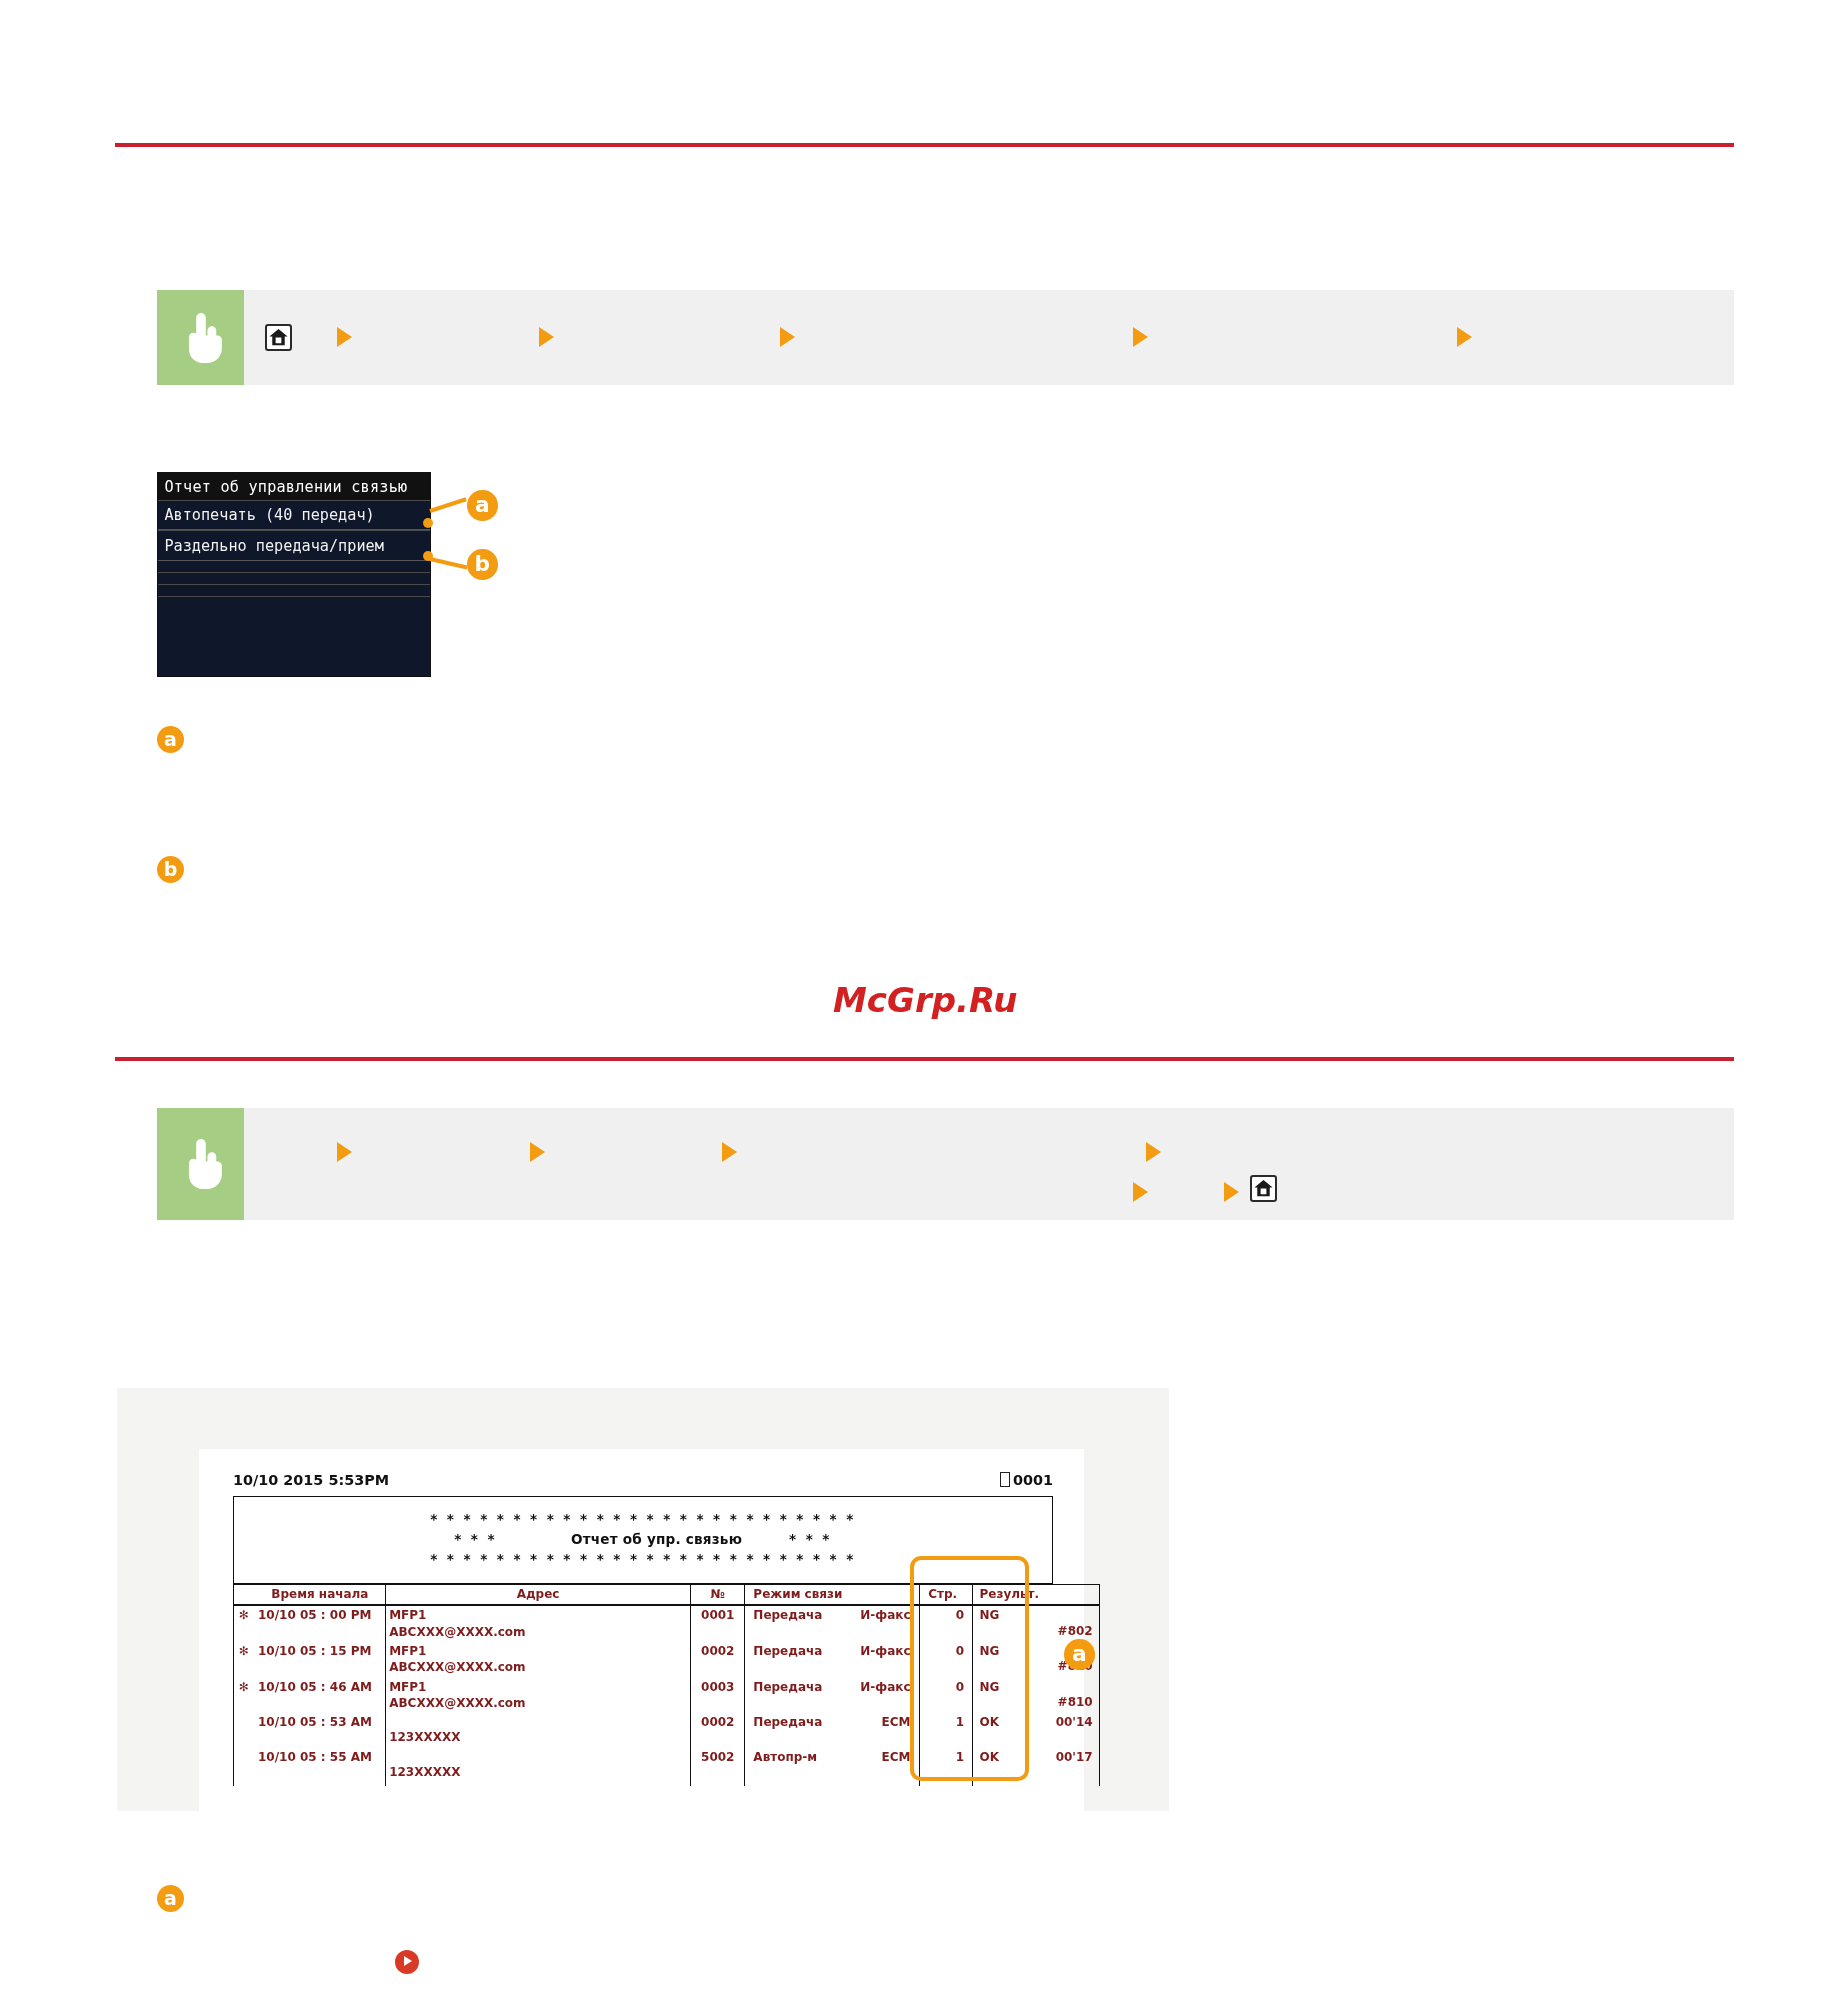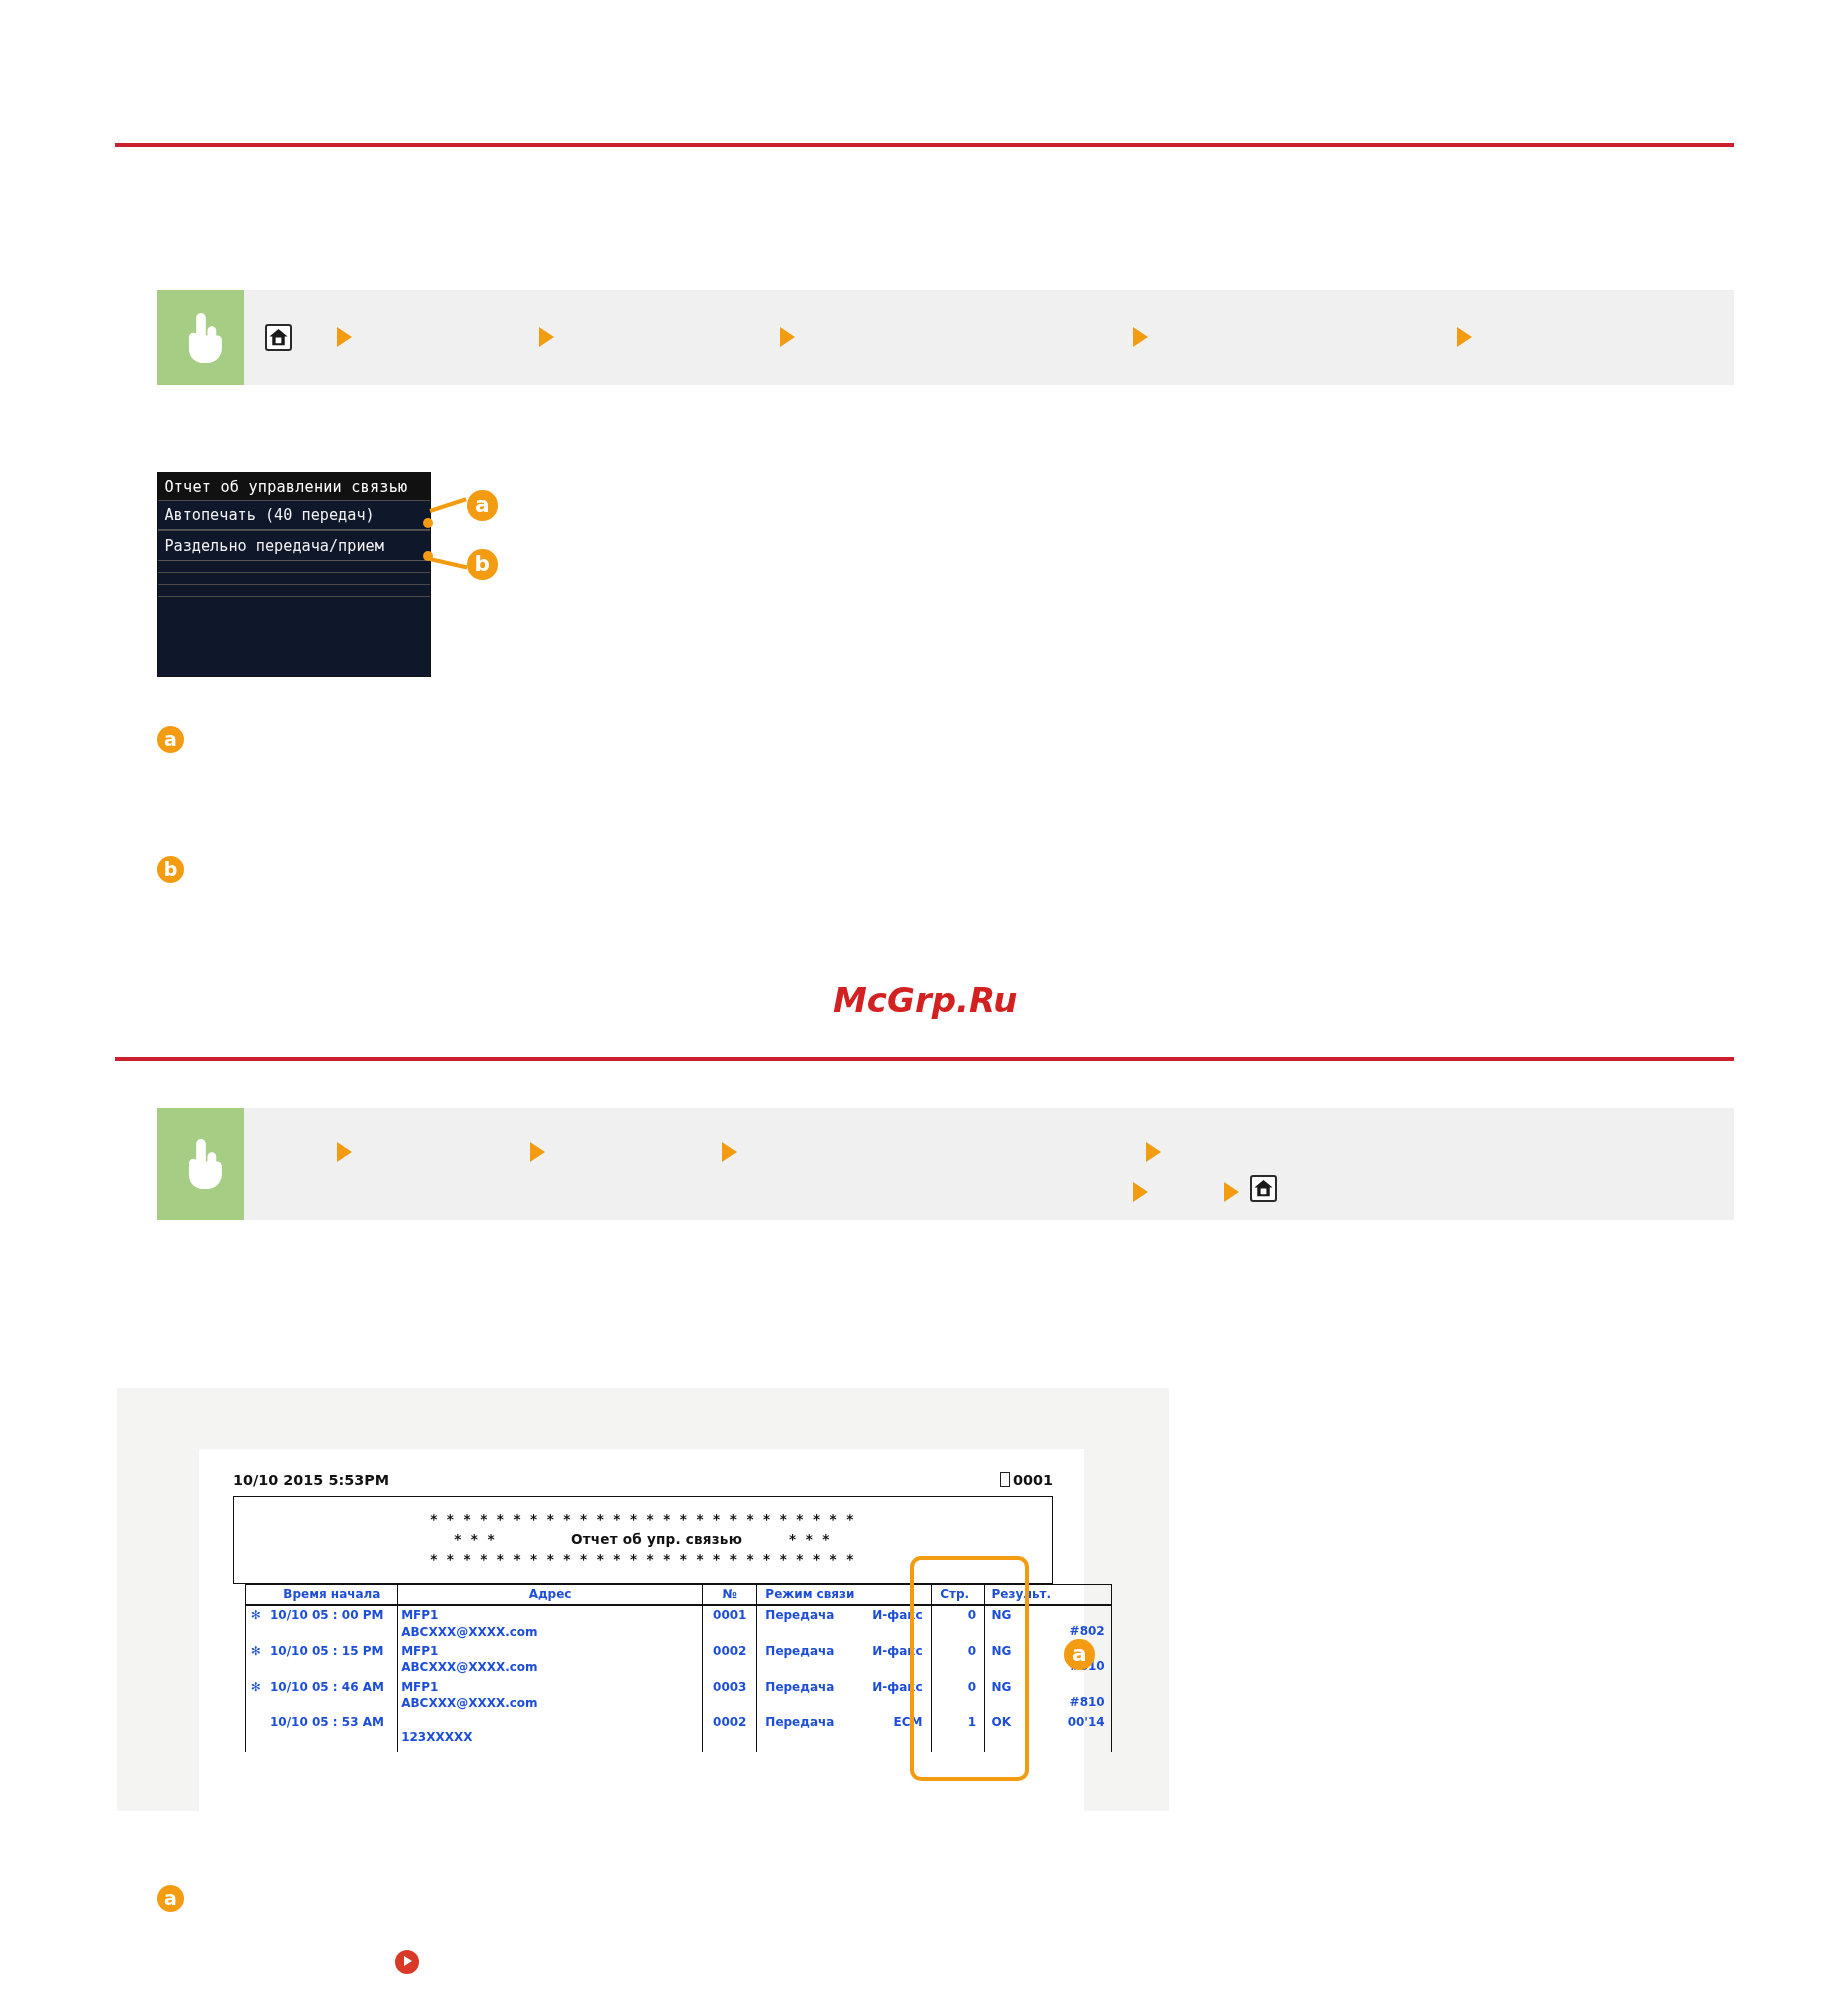--- a/index.html
+++ b/index.html
@@ -222,28 +222,28 @@
     line-height: 1.45;
     white-space: nowrap;
   }
   .title-line .lead  { letter-spacing: 2.4px; }
   .title-line .mid   { padding: 0 47px 0 74px; letter-spacing: 0.2px; }
   .title-line .trail { letter-spacing: 2.4px; }
 
   
   #rep-table {
     position: absolute;
-    left: 46px;
+    left: 34px;
     top: 135px;
     width: 820px;
     border-collapse: collapse;
     font-family: "DejaVu Sans", sans-serif;
     font-size: 12px;
     font-weight: bold;
-    color: #1d4ed8;
+    color: #7f1d1d;
     table-layout: fixed;
   }
   #rep-table th {
     border-left: 1.6px solid #111;
     border-right: 1.6px solid #111;
     border-top: 1.6px solid #111;
     border-bottom: 2.4px solid #111;
     padding: 2.4px 1.6px;
     font-size: 12px;
     text-align: center;
@@ -470,20 +470,34 @@
             <span class="blankline"></span>
             <span class="addr2">123XXXXX</span>
           </td>
           <td class="c-no">0002</td>
           <td class="c-mode">Передача</td>
           <td class="c-proto">ECM</td>
           <td class="c-pages">1</td>
           <td class="c-result">OK</td>
           <td class="c-code">00'14</td>
         </tr>
+        <tr>
+          <td class="c-star"></td>
+          <td class="c-time">10/10  05 : 55  AM</td>
+          <td class="c-addr">
+            <span class="blankline"></span>
+            <span class="addr2">123XXXXX</span>
+          </td>
+          <td class="c-no">5002</td>
+          <td class="c-mode">Автопр-м</td>
+          <td class="c-proto">ECM</td>
+          <td class="c-pages">1</td>
+          <td class="c-result">OK</td>
+          <td class="c-code">00'17</td>
+        </tr>
       </tbody>
     </table>
   </div>
 </div>
 
 <div id="result-highlight"></div>
 <div class="badge" style="left:1064px; top:1639px;">a</div>
 
 <div class="badge sm" style="left:157px; top:1885px;">a</div>
 <div id="play-icon"></div>

